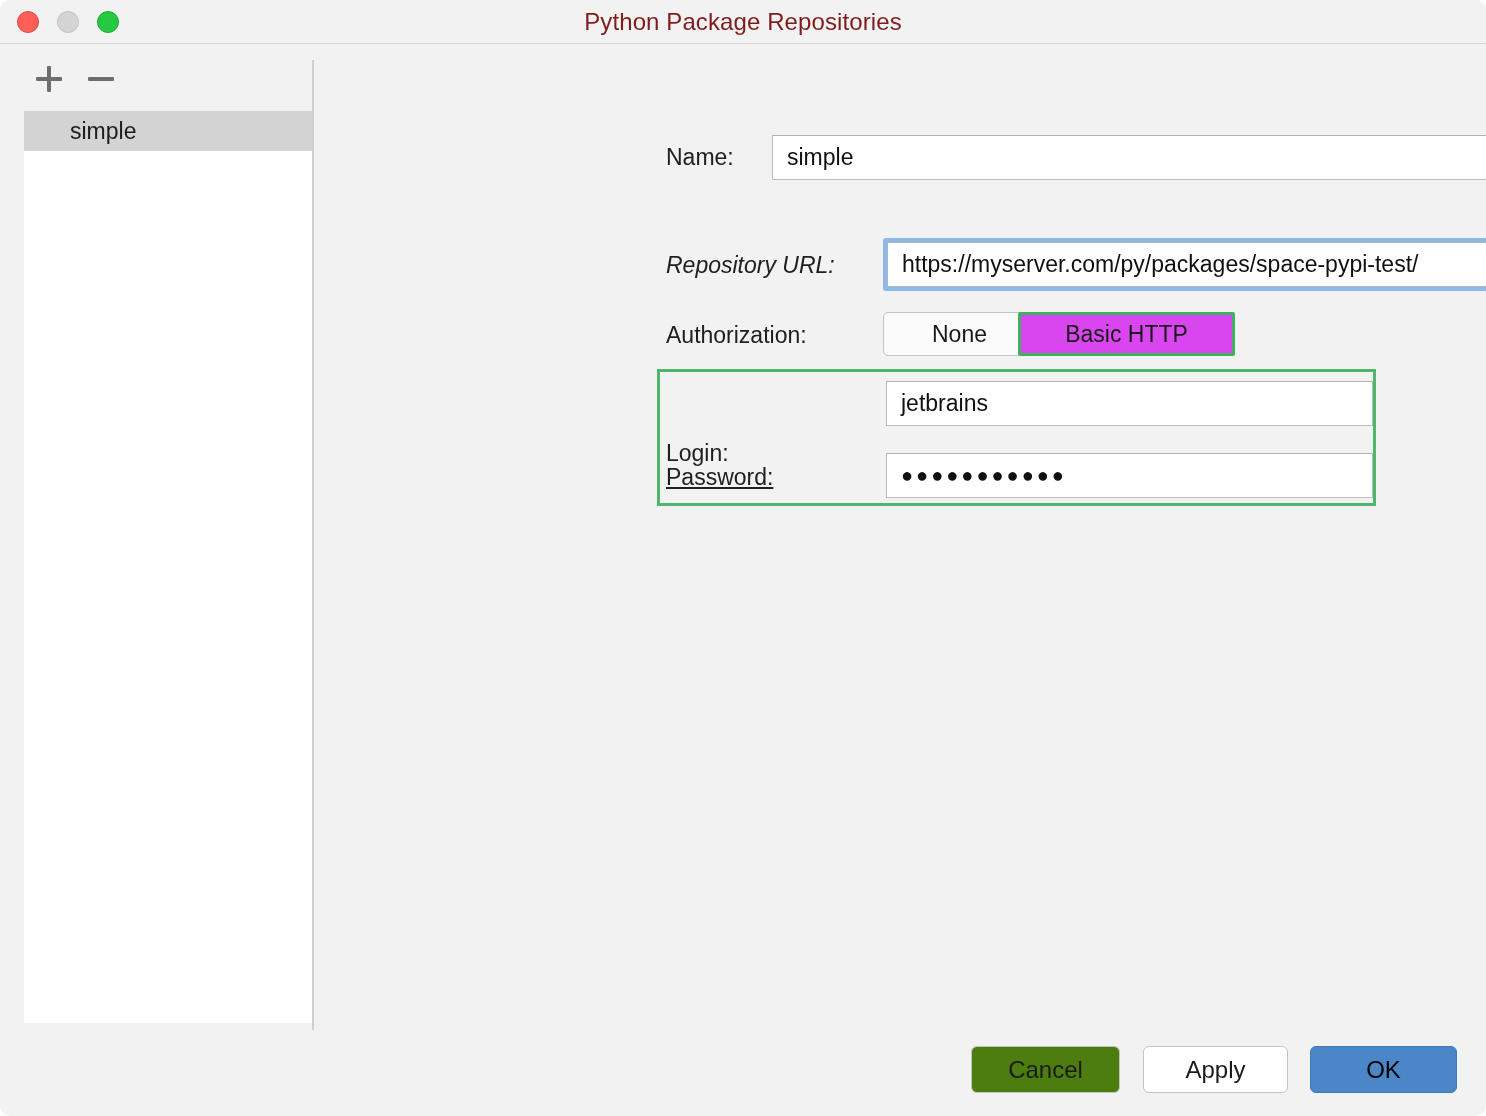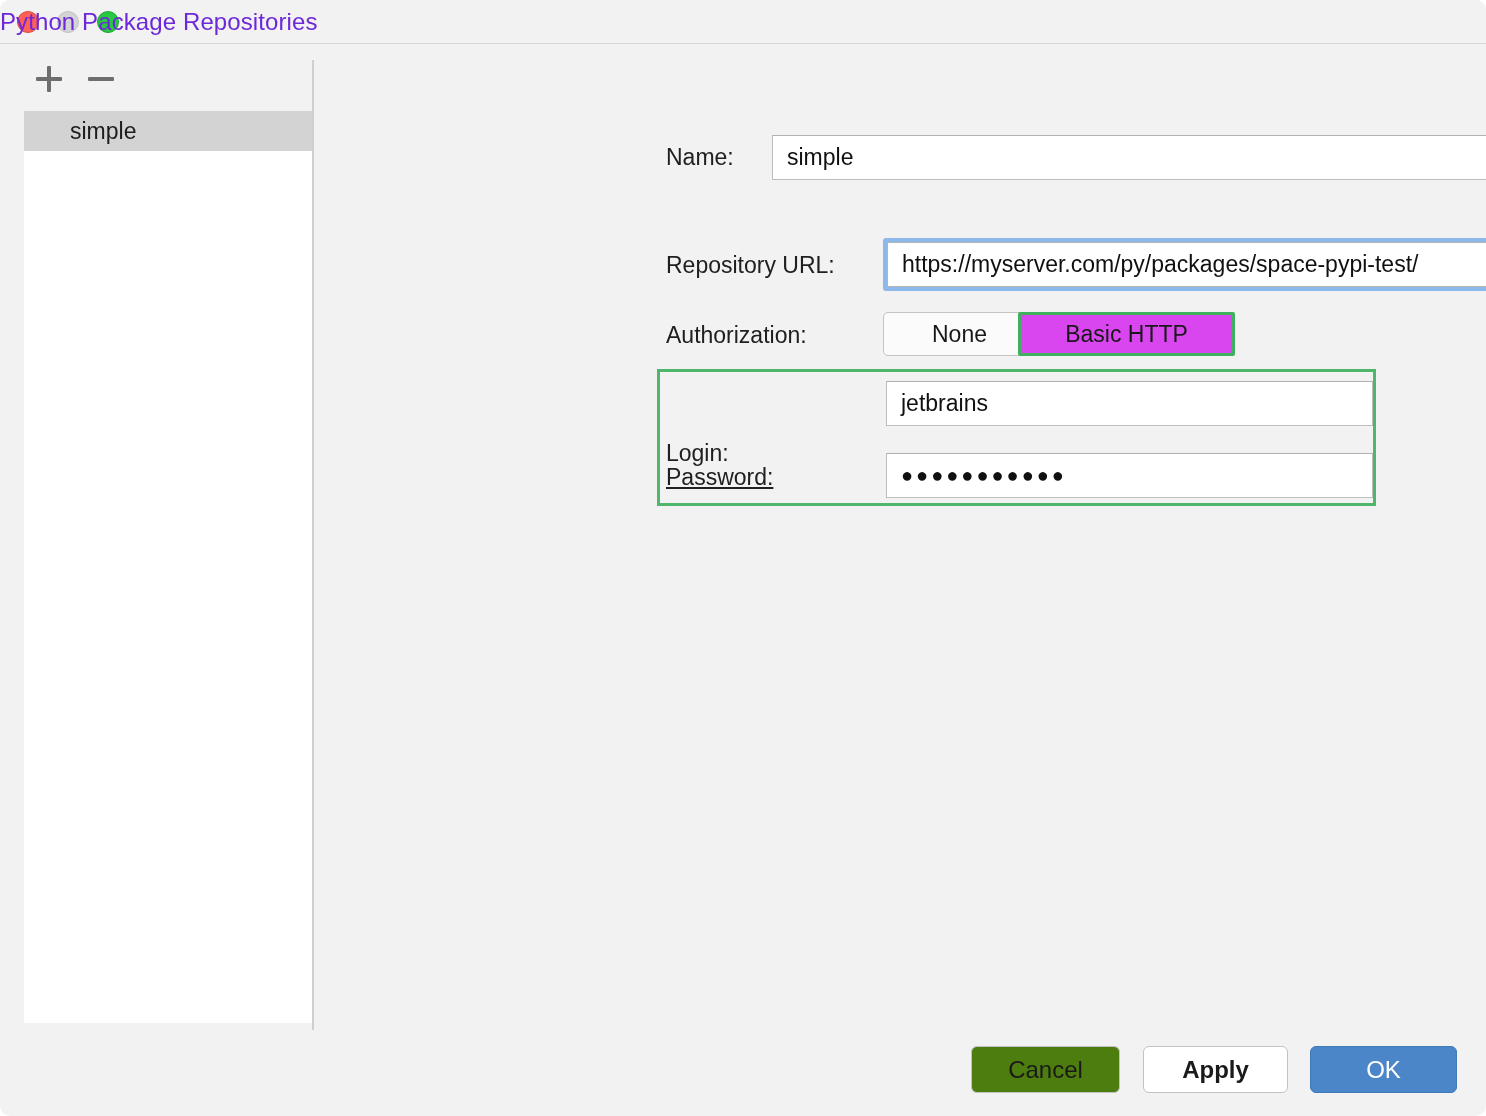--- a/index.html
+++ b/index.html
@@ -35,23 +35,23 @@
     background: #f2f2f2;
     border-bottom: 1px solid #d6d6d6;
     box-sizing: border-box;
   }
   #window-title {
     position: absolute;
     left: 0; top: 0;
     width: 1486px;
     height: 43px;
     line-height: 43px;
-    text-align: left;
+    text-align: center;
     font-size: 24px;
-    color: #6d28d9;
+    color: #7f1d1d;
     font-family: "Liberation Sans", sans-serif;
     letter-spacing: 0.1px;
   }
   .traffic {
     position: absolute;
     top: 11px;
     width: 22px;
     height: 22px;
     border-radius: 50%;
     box-sizing: border-box;
@@ -144,21 +144,21 @@
     align-items: center;
     font-family: "Liberation Sans", sans-serif;
     outline: none;
   }
 
   
   #name-label { left: 336px; top: 100px; }
   #name-input { left: 442px; top: 91px; width: 996px; height: 45px; }
 
   
-  #url-label { left: 336px; top: 208px; }
+  #url-label { left: 336px; top: 208px; font-style: italic; }
   #url-focus-ring {
     position: absolute;
     left: 553px; top: 194px;
     width: 888px; height: 53px;
     border: 4px solid #8cb8ea;
     border-radius: 3px;
     box-sizing: border-box;
   }
   #url-input {
     left: 557px; top: 198px;
@@ -237,28 +237,27 @@
     background: #4d7c0f;
     border: 1px solid #c2c2c2;
     color: #1a1a1a;
   }
   #apply-button {
     left: 1143px;
     width: 145px;
     background: #ffffff;
     border: 1px solid #c2c2c2;
     color: #1a1a1a;
-    font-weight: bold;
   }
   #ok-button {
     left: 1310px;
     width: 147px;
     background: #4a86c8;
     border: 1px solid #3f79b8;
-    color: #ffffff;
+    color: #000000;
   }
 </style>
 </head>
 <body>
 
 <div id="window">
 
   <div id="titlebar">
     <div class="traffic" id="tl-close"></div>
     <div class="traffic" id="tl-min"></div>

